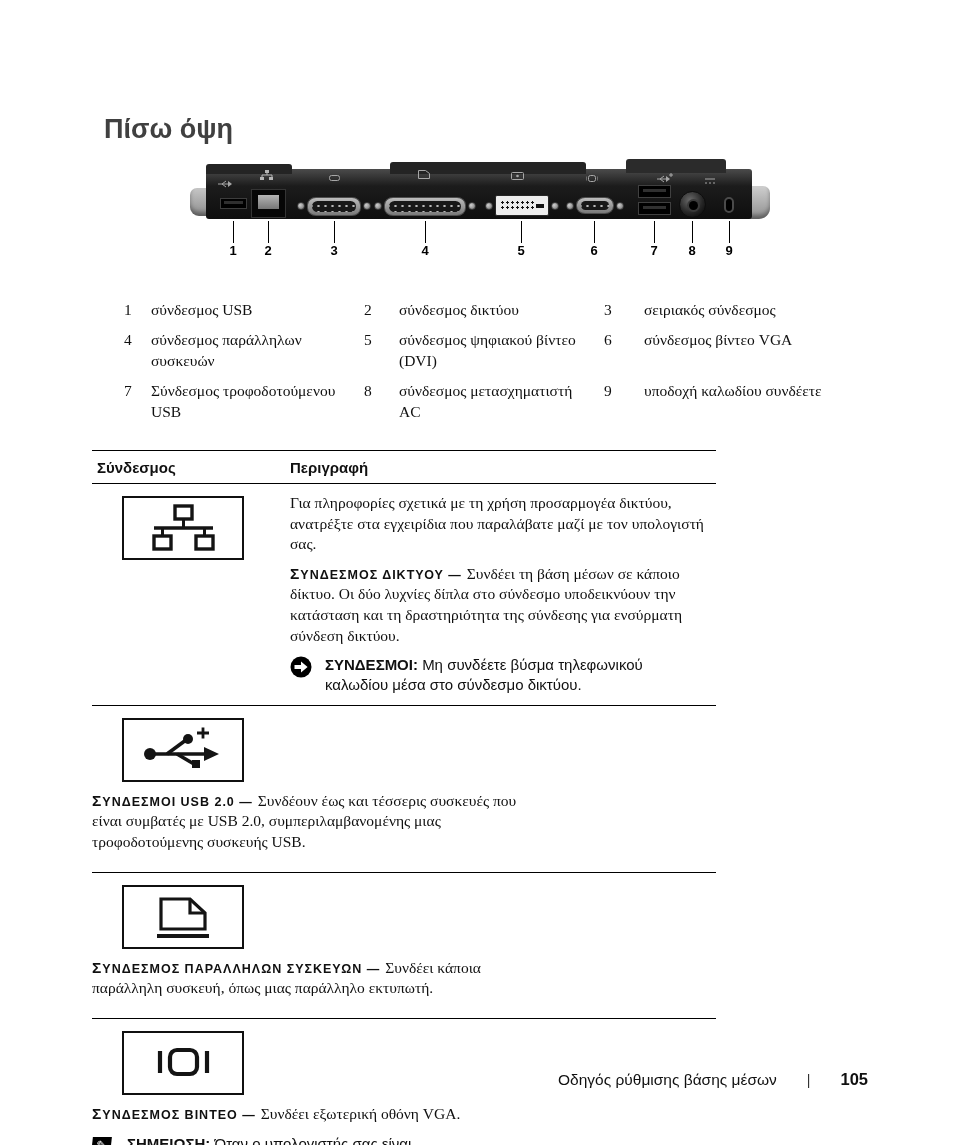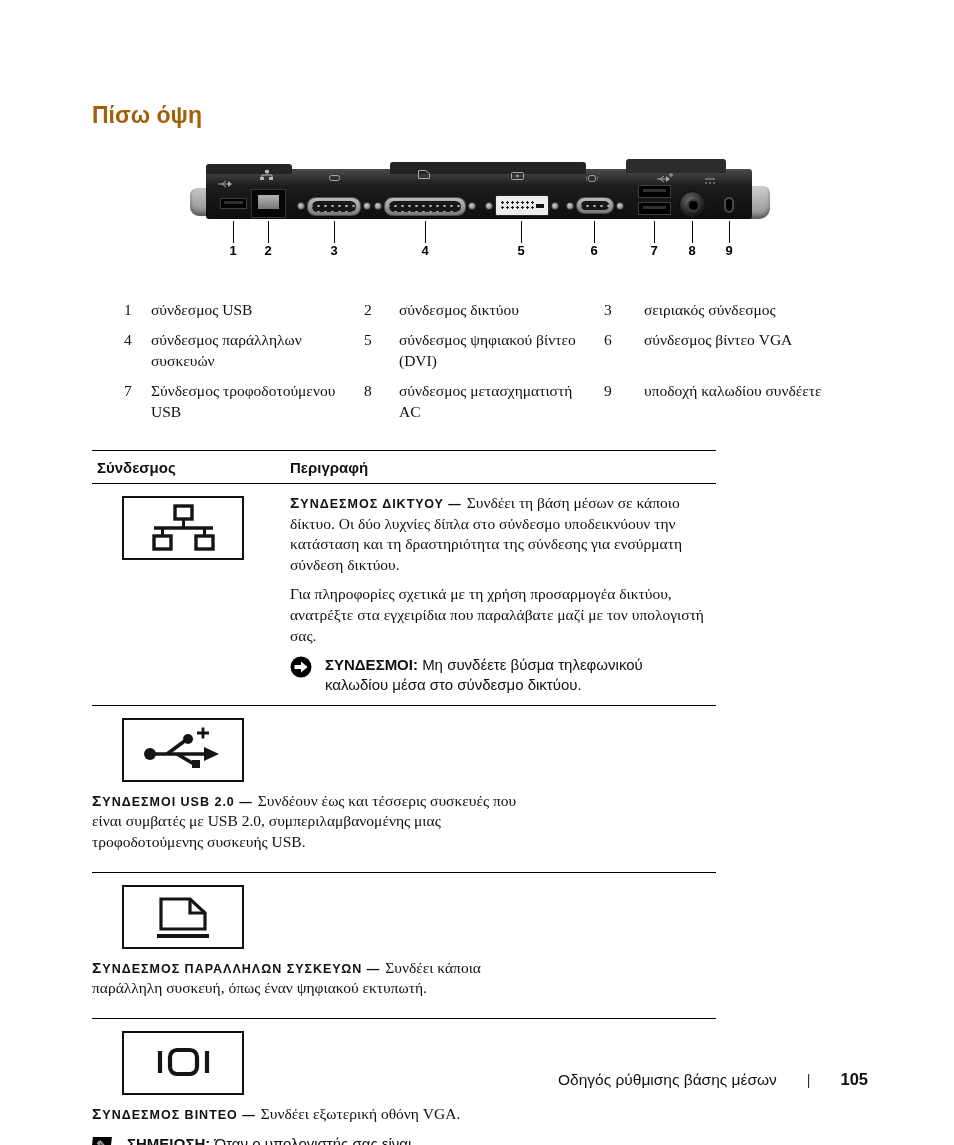--- a/index.html
+++ b/index.html
@@ -4,22 +4,22 @@
 <style>
   * { box-sizing: border-box; }
   html, body { margin:0; padding:0; }
   body {
     width:954px; height:1145px; position:relative; background:#fff;
     font-family:"Liberation Serif", serif; color:#101010; overflow:hidden;
   }
 
   
   #page-title {
-    position:absolute; left:92px; top:102px; margin:0;
-    font-family:"Liberation Sans", sans-serif; font-weight:700; font-size:23px; color:#a16207;
+    position:absolute; left:92px; top:102px; margin:12px;
+    font-family:"Liberation Sans", sans-serif; font-weight:700; font-size:27px; color:#404040;
   }
 
   
   #figure { position:absolute; left:190px; top:156px; width:580px; height:116px; }
   .hookL { position:absolute; left:0; top:32px; width:30px; height:28px;
     background:linear-gradient(#c6c6c6,#8d8d8d); border-radius:7px 0 0 9px;
     box-shadow:inset 0 -4px 4px rgba(0,0,0,.35); }
   .hookR { position:absolute; right:0; top:30px; width:27px; height:33px;
     background:linear-gradient(#cfcfcf,#8f8f8f); border-radius:0 7px 11px 4px;
     box-shadow:inset 0 -4px 4px rgba(0,0,0,.35); }
@@ -226,22 +226,22 @@
           <line x1="39.5" y1="16" x2="39.5" y2="25" stroke="#141414" stroke-width="3"></line>
           <line x1="10" y1="25" x2="69" y2="25" stroke="#141414" stroke-width="3.4"></line>
           <line x1="18.5" y1="25" x2="18.5" y2="33" stroke="#141414" stroke-width="3"></line>
           <line x1="60.5" y1="25" x2="60.5" y2="33" stroke="#141414" stroke-width="3"></line>
           <rect x="10" y="33" width="17" height="13" fill="none" stroke="#141414" stroke-width="3.4"></rect>
           <rect x="52" y="33" width="17" height="13" fill="none" stroke="#141414" stroke-width="3.4"></rect>
         </svg>
       </div>
     </div>
     <div class="desc-cell">
+      <p>Για πληροφορίες σχετικά με τη χρήση προσαρμογέα δικτύου, ανατρέξτε στα εγχειρίδια που παραλάβατε μαζί με τον υπολογιστή σας.</p>
       <p><span class="rhead">ΣΥΝΔΕΣΜΟΣ ΔΙΚΤΥΟΥ —</span><span>Συνδέει τη βάση μέσων σε κάποιο δίκτυο. Οι δύο λυχνίες δίπλα στο σύνδεσμο υποδεικνύουν την κατάσταση και τη δραστηριότητα της σύνδεσης για ενσύρματη σύνδεση δικτύου.</span></p>
-      <p>Για πληροφορίες σχετικά με τη χρήση προσαρμογέα δικτύου, ανατρέξτε στα εγχειρίδια που παραλάβατε μαζί με τον υπολογιστή σας.</p>
       <div class="callout-block">
         <div class="cb-icon">
           <svg width="22" height="22" viewBox="0 0 22 22">
             <circle cx="11" cy="11" r="10.5" fill="#000"></circle>
             <path d="M4.5 9 h6.5 v-3.6 L17.6 11 l-6.6 5.6 v-3.6 H4.5 Z" fill="#fff"></path>
           </svg>
         </div>
         <div class="cb-text"><span class="cb-label">ΣΥΝΔΕΣΜΟΙ:</span> <span>Μη συνδέετε βύσμα τηλεφωνικού καλωδίου μέσα στο σύνδεσμο δικτύου.</span></div>
       </div>
     </div>
@@ -271,21 +271,21 @@
     <div class="icon-cell">
       <div class="icon-box">
         <svg width="78" height="52" viewBox="0 0 78 52">
           <path d="M17 8 H46 L61 22 V38 H17 Z" fill="none" stroke="#141414" stroke-width="3.2"></path>
           <path d="M46 8 V22 H61" fill="none" stroke="#141414" stroke-width="3.2"></path>
           <line x1="13" y1="45" x2="65" y2="45" stroke="#141414" stroke-width="4.2"></line>
         </svg>
       </div>
     </div>
     <div class="desc-cell">
-      <p><span class="rhead">ΣΥΝΔΕΣΜΟΣ ΠΑΡΑΛΛΗΛΩΝ ΣΥΣΚΕΥΩΝ —</span><span>Συνδέει κάποια παράλληλη συσκευή, όπως έναν ψηφιακού εκτυπωτή.</span></p>
+      <p><span class="rhead">ΣΥΝΔΕΣΜΟΣ ΠΑΡΑΛΛΗΛΩΝ ΣΥΣΚΕΥΩΝ —</span><span>Συνδέει κάποια παράλληλη συσκευή, όπως μιας παράλληλο εκτυπωτή.</span></p>
     </div>
   </div>
 
   <div class="trow sep r4">
     <div class="icon-cell">
       <div class="icon-box">
         <svg width="78" height="46" viewBox="0 0 78 46">
           <rect x="26" y="10" width="27" height="24" rx="7" fill="none" stroke="#141414" stroke-width="4.2"></rect>
           <line x1="16" y1="11" x2="16" y2="33" stroke="#141414" stroke-width="4.2"></line>
           <line x1="63" y1="11" x2="63" y2="33" stroke="#141414" stroke-width="4.2"></line>

